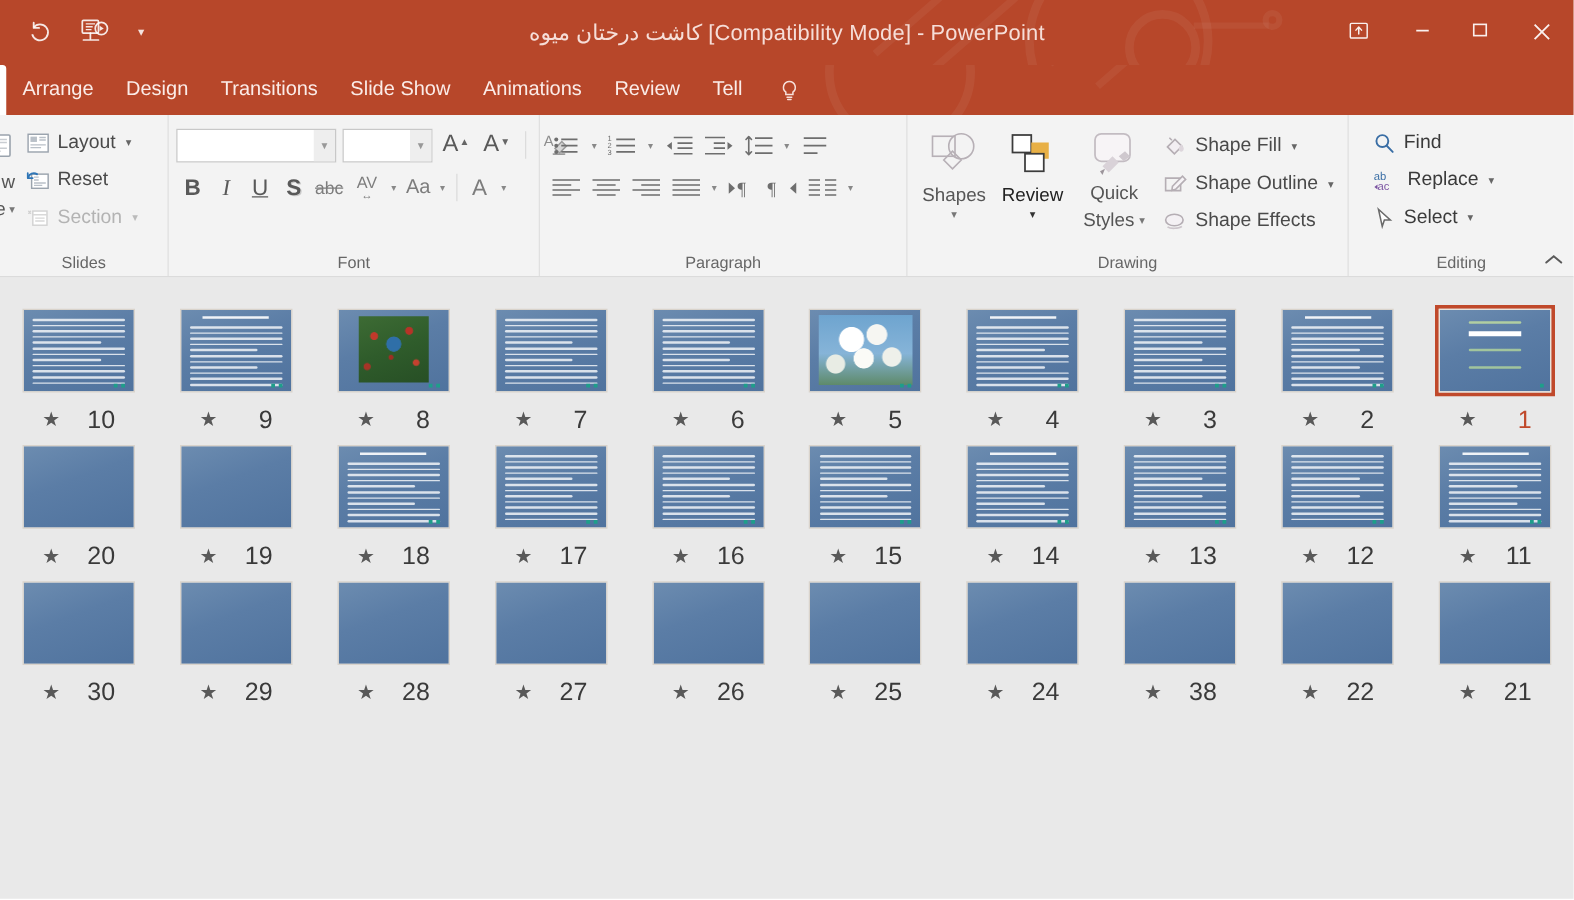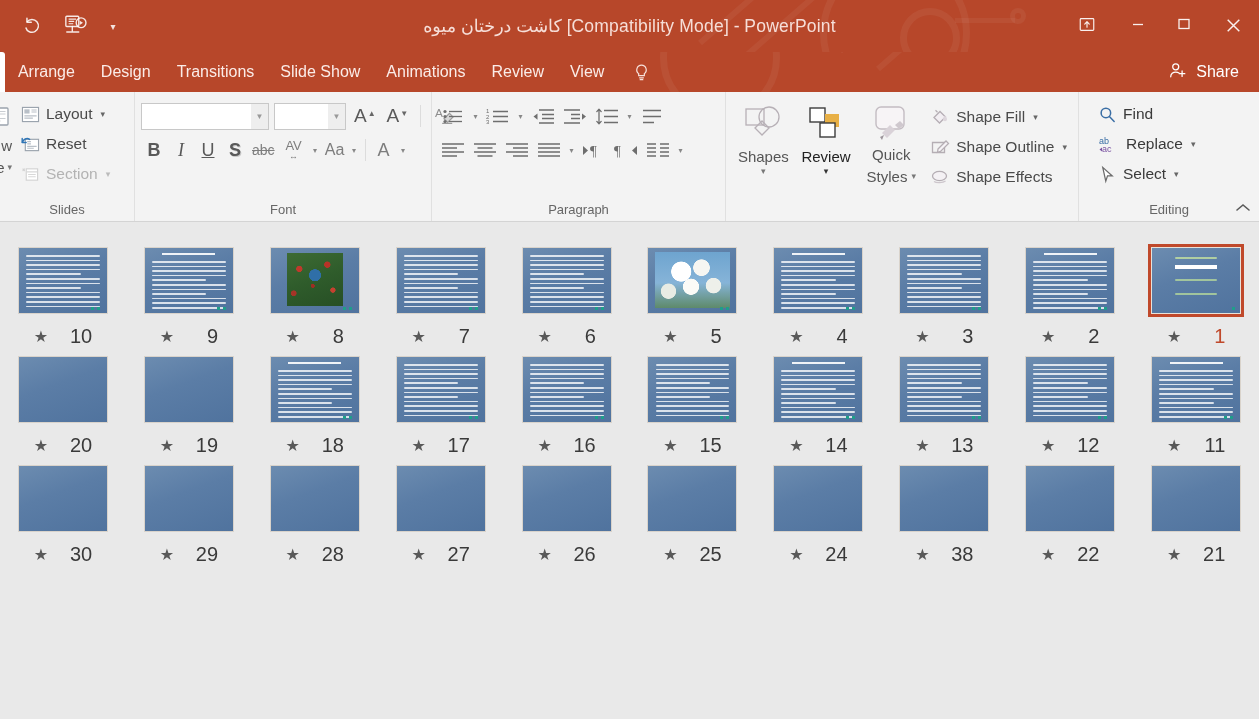--- a/index.html
+++ b/index.html
@@ -321,43 +321,31 @@
 
   </div>
 
   <div class="tab active clipped">e</div>
   <div class="tab">Arrange</div>
   <div class="tab">Design</div>
   <div class="tab">Transitions</div>
   <div class="tab">Slide Show</div>
   <div class="tab">Animations</div>
   <div class="tab">Review</div>
-  <div class="tab">View</div>
+  <div class="tab">Tell</div>
 
   <div class="tellme">
     <span class="bulb">
       <svg width="17" height="19" viewBox="0 0 18 20" fill="none" stroke="currentColor" stroke-width="1.3">
         <path d="M9 2.2a5 5 0 0 0-3 9v2.1h6v-2.1a5 5 0 0 0-3-9z"></path>
         <path d="M7 15.6h4M7.6 17.6h2.8" stroke-linecap="round"></path>
       </svg>
     </span>
   </div>
 
-  <div class="share-wrap">
-    <div class="share-btn">
-      <span>
-        <svg width="20" height="19" viewBox="0 0 22 20" fill="none" stroke="currentColor" stroke-width="1.4">
-          <circle cx="8.5" cy="6" r="3.3"></circle>
-          <path d="M3 17c0-3.3 2.5-5.3 5.5-5.3 1.4 0 2.6.4 3.6 1.1" stroke-linecap="round"></path>
-          <path d="M15.5 10.5v6M12.5 13.5h6" stroke-linecap="round"></path>
-        </svg>
-      </span>
-      <span>Share</span>
-    </div>
-  </div>
 </div>
 
 <div class="ribbon">
 
   <div class="rgroup" style="width:135px;">
     <div class="rgroup-body" style="padding-left:0;">
 
       <div class="bigbtn" style="width:34px; margin-left:-22px; align-items:flex-end;">
         <span class="ico">
           <svg width="30" height="28" viewBox="0 0 30 28" fill="none" stroke="#9aa3ad" stroke-width="1.3">
@@ -634,20 +622,21 @@
           <span class="ico">
             <svg width="20" height="19" viewBox="0 0 20 19" fill="none" stroke="#b5aeb4" stroke-width="1.3">
               <ellipse cx="9.5" cy="8" rx="7" ry="4.6" fill="#f4f1f4"></ellipse>
               <path d="M4 13.5c2 1.6 9 1.6 11.5-.4" stroke="#cdc6cc"></path>
             </svg>
           </span>
           <span>Shape Effects</span>
         </div>
       </div>
     </div>
+    <div class="rgroup-label">Drawing</div>
   </div>
 
   <div class="rgroup" style="width:180px; border-right:none;">
     <div class="rgroup-body" style="padding-left:14px;">
       <div class="btn-row">
         <div class="mbtn" style="color:#3a3a3a;">
           <span class="ico">
             <svg width="19" height="19" viewBox="0 0 20 20" fill="none" stroke="#3a6ea5" stroke-width="1.6">
               <circle cx="8.3" cy="8.3" r="5"></circle>
                 <path d="M12 12.2l5 5.2" stroke-linecap="round"></path>

